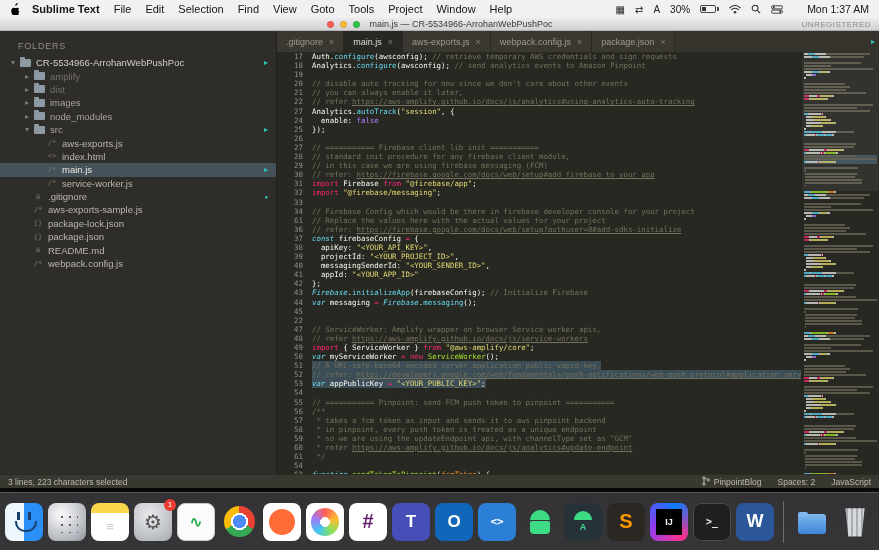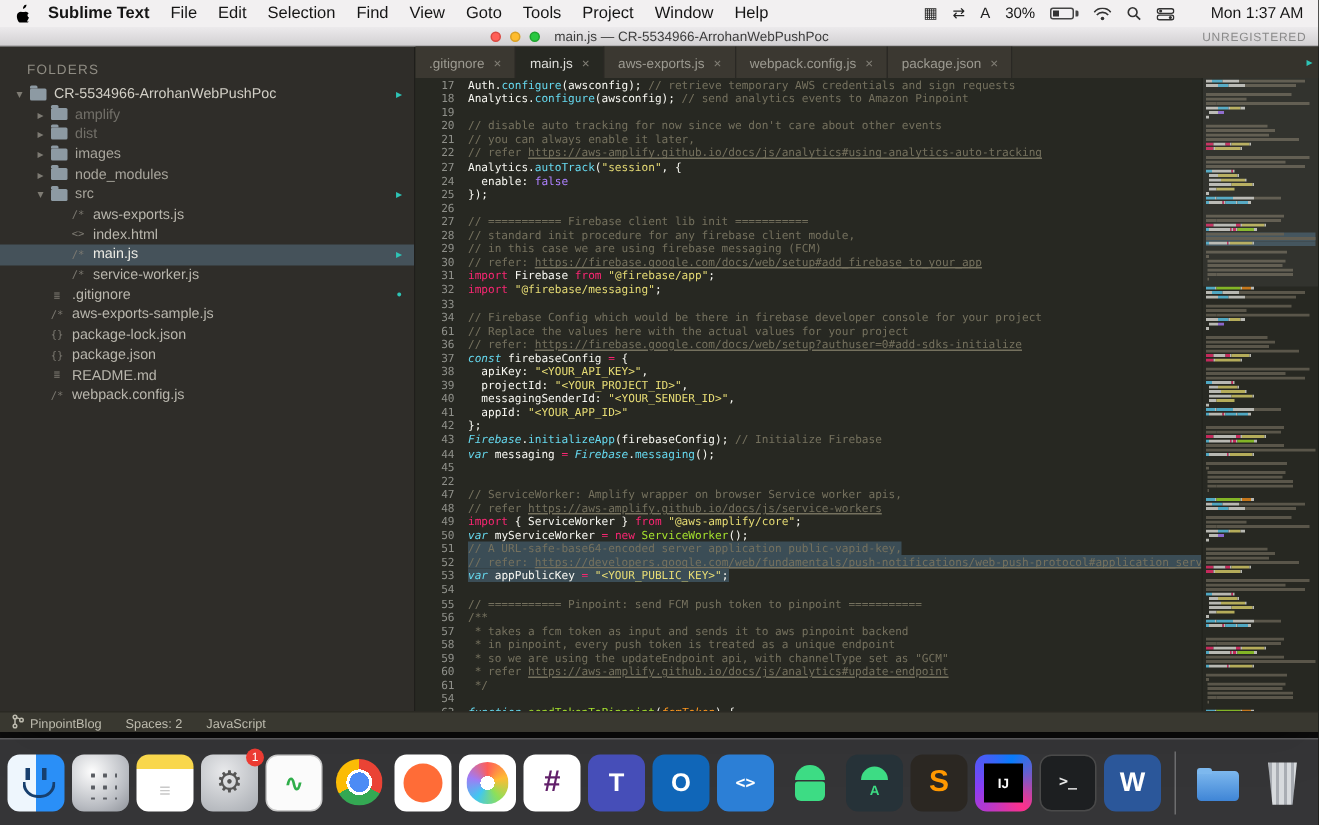--- a/index.html
+++ b/index.html
@@ -508,20 +508,21 @@
             <div class="mm-line"><span class="mm-seg" style="width: 0.8px;"></span><span class="mm-seg mm-c" style="width: 6.4px;"></span><span class="mm-seg mm-cu" style="width: 50.4px;"></span></div>
             <div class="mm-line"><span class="mm-seg" style="width: 0.8px;"></span><span class="mm-seg mm-c" style="width: 1.6px;"></span></div>
             <div class="mm-line"></div>
             <div class="mm-line"><span class="mm-seg mm-bi" style="width: 6.4px;"></span><span class="mm-seg mm-w" style="width: 1px;"></span><span class="mm-seg mm-g" style="width: 15.2px;"></span><span class="mm-seg mm-w" style="width: 1px;"></span><span class="mm-seg mm-o" style="width: 6.4px;"></span><span class="mm-seg mm-w" style="width: 2.4px;"></span></div>
           </div>
       </div>
     </div>
   </div>
 
   <div class="statusbar">
+    <span class="sb-left">3 lines, 223 characters selected</span>
     <span class="sb-right">
       <span class="sb-branch">
         <span><svg width="8" height="10" viewBox="0 0 8 10">
               <circle cx="2" cy="2" r="1.2" fill="none" stroke="#bdbbae"></circle>
               <circle cx="2" cy="8" r="1.2" fill="none" stroke="#bdbbae"></circle>
               <circle cx="6.3" cy="4" r="1.2" fill="none" stroke="#bdbbae"></circle>
               <path d="M2 3.2 L2 6.8 M3.1 2.5 C5.2 3 5.2 3 5.3 3.4" stroke="#bdbbae" fill="none"></path>
             </svg></span>
         <span>PinpointBlog</span>
       </span>

